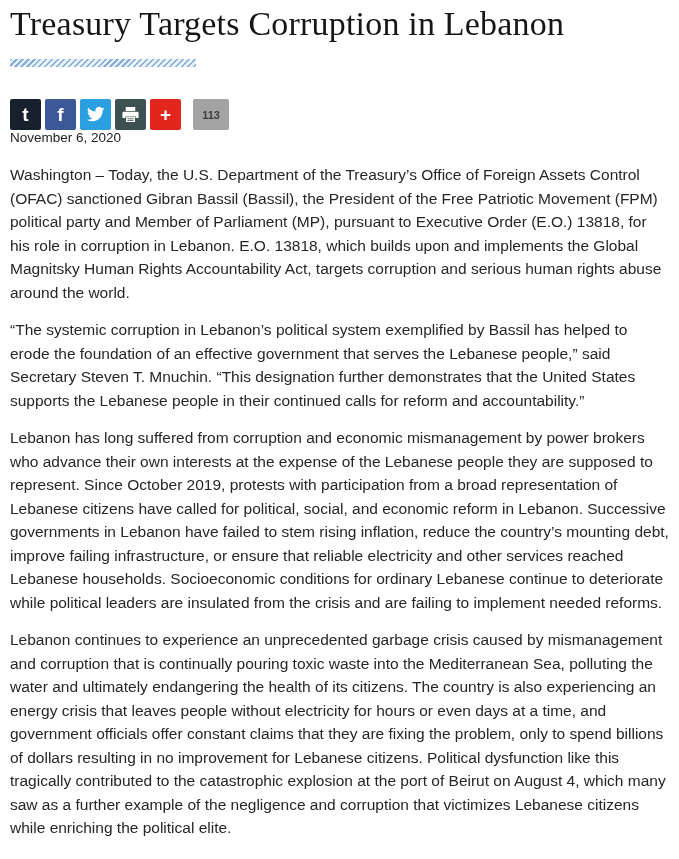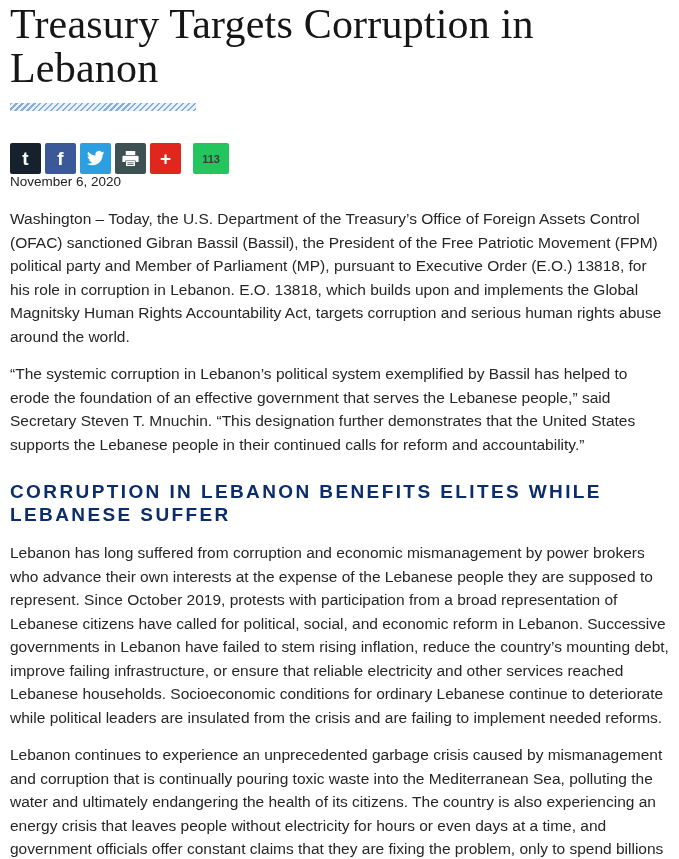--- a/index.html
+++ b/index.html
@@ -9,21 +9,21 @@
     min-height: 859px;
     font-family: "Liberation Sans", sans-serif;
     color: #262626;
     overflow-x: hidden;
   }
   .container { padding: 2px 10px 20px 10px; }
 
   h1.page-title {
     font-family: "Liberation Serif", "DejaVu Serif", serif;
     font-weight: 500;
-    font-size: 42px;
+    font-size: 34px;
     line-height: 44px;
     color: #161616;
     letter-spacing: 0.2px;
   }
 
   .squiggle {
     margin-top: 13px;
     width: 186px;
     height: 8px;
     background: repeating-linear-gradient(135deg, #86aed8 0 1.6px, #e9f1f8 1.6px 4.2px);
@@ -52,21 +52,21 @@
     font-size: 19px;
     line-height: 1;
     font-family: "Liberation Sans", sans-serif;
   }
   .share-btn svg { width: 19px; height: 19px; display: block; }
   .share-count {
     margin-left: 8px;
     min-width: 36px;
     height: 31px;
     padding: 0 7px;
-    background: #22c55e;
+    background: #a3a3a3;
     border-radius: 2px;
     display: flex;
     align-items: center;
     justify-content: center;
     font-size: 11px;
     font-weight: bold;
     color: #3c3c3c;
   }
 
   .article-date {
@@ -134,20 +134,19 @@
     <div class="share-count">113</div>
   </div>
 
   <div class="article-date">November 6, 2020</div>
 
   <div class="article-body">
     <p><span class="lead">Washington</span><span> – Today, the U.S. Department of the Treasury’s Office of Foreign Assets Control (OFAC) sanctioned Gibran Bassil (Bassil), the President of the Free Patriotic Movement (FPM) political party and Member of Parliament (MP), pursuant to Executive Order (E.O.) 13818, for his role in corruption in Lebanon. E.O. 13818, which builds upon and implements the Global Magnitsky Human Rights Accountability Act, targets corruption and serious human rights abuse around the world.</span></p>
 
     <p>“The systemic corruption in Lebanon’s political system exemplified by Bassil has helped to erode the foundation of an effective government that serves the Lebanese people,” said Secretary Steven T. Mnuchin. “This designation further demonstrates that the United States supports the Lebanese people in their continued calls for reform and accountability.”</p>
 
-    <h2 class="section-heading" style="color: rgb(12, 45, 107);">CORRUPTION IN LEBANON BENEFITS ELITES WHILE LEBANESE SUFFER</h2>
 
     <p>Lebanon has long suffered from corruption and economic mismanagement by power brokers who advance their own interests at the expense of the Lebanese people they are supposed to represent. Since October 2019, protests with participation from a broad representation of Lebanese citizens have called for political, social, and economic reform in Lebanon. Successive governments in Lebanon have failed to stem rising inflation, reduce the country’s mounting debt, improve failing infrastructure, or ensure that reliable electricity and other services reached Lebanese households. Socioeconomic conditions for ordinary Lebanese continue to deteriorate while political leaders are insulated from the crisis and are failing to implement needed reforms.</p>
 
     <p>Lebanon continues to experience an unprecedented garbage crisis caused by mismanagement and corruption that is continually pouring toxic waste into the Mediterranean Sea, polluting the water and ultimately endangering the health of its citizens. The country is also experiencing an energy crisis that leaves people without electricity for hours or even days at a time, and government officials offer constant claims that they are fixing the problem, only to spend billions of dollars resulting in no improvement for Lebanese citizens. Political dysfunction like this tragically contributed to the catastrophic explosion at the port of Beirut on August 4, which many saw as a further example of the negligence and corruption that victimizes Lebanese citizens while enriching the political elite.</p>
   </div>
 
 </div>
 
 </body></html>

